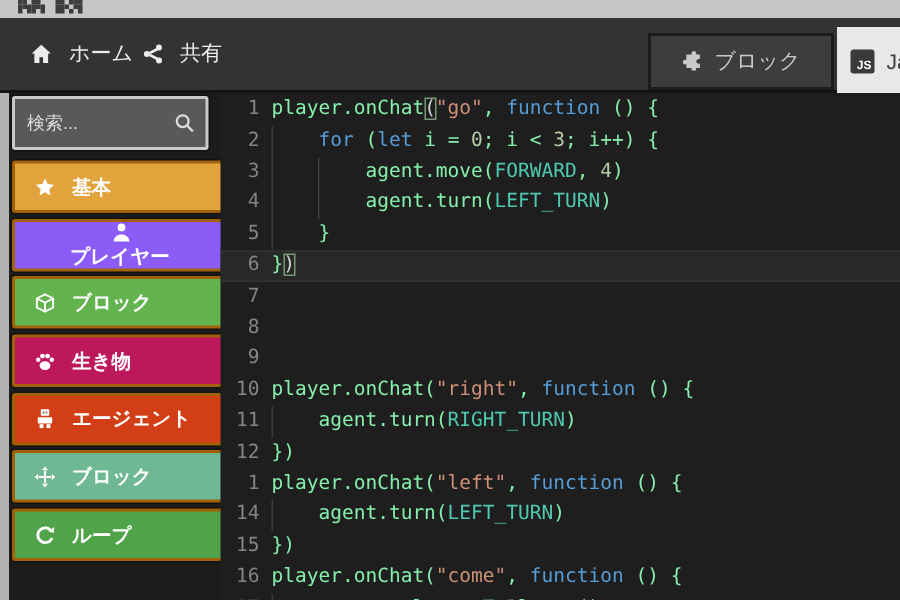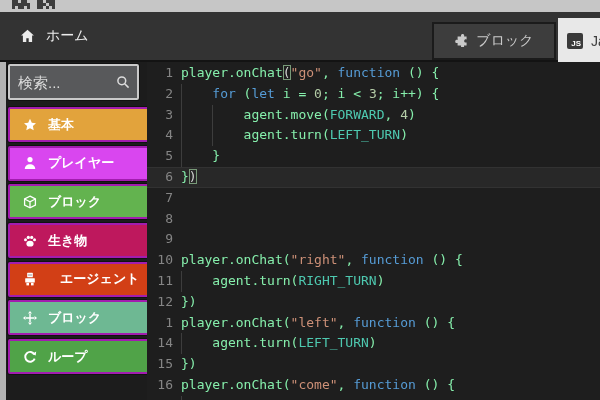--- a/index.html
+++ b/index.html
@@ -33,24 +33,24 @@
   
   #main { position:absolute; left:0; top:62px; width:600px; height:338px; display:flex; }
 
   
   #sidebar { position:relative; width:147px; height:100%; background:#1c1c1c; flex:none; }
   #side-strip { position:absolute; left:0; top:0; width:6px; height:100%; background:#b3b3b3; }
   #side-list { position:absolute; left:8px; top:2px; width:131px; }
   #search-box { position:relative; width:131px; height:36px; background:#58595b;
     border:2px solid #c9c9c9; border-radius:2px; box-shadow:0 0 0 1px #111; margin-bottom:7px; }
   #search-input { position:absolute; left:8px; top:0; width:95px; height:32px; background:transparent;
-    border:none; outline:none; color:#e4e4e4; font-size:15px; font-family:inherit; }
+    border:none; outline:none; color:#e4e4e4; font-size:12px; font-family:inherit; }
   #search-input::placeholder { color:#dcdcdc; opacity:1; }
   #search-icon { position:absolute; right:7px; top:9px; }
-  .cat-btn { position:relative; width:144px; height:35px; border:2px solid #a21caf; border-radius:2px;
+  .cat-btn { position:relative; width:144px; height:35px; border:2px solid #a16207; border-radius:2px;
     box-shadow:0 0 0 1px #111; margin-bottom:3.7px; display:flex; align-items:center;
     color:#ffffff; font-size:13px; font-weight:bold; cursor:pointer; }
   .cat-icon { width:14px; height:14px; margin:0 11px 0 13px; flex:none; }
   .cat-icon svg { display:block; }
 
   
   #editor { position:relative; flex:1; height:100%; background:#1e1e1e; overflow:hidden;
     font-family:"DejaVu Sans Mono","Liberation Mono",monospace; font-size:13px; color:#d4d4d4; }
   #lines { position:relative; padding-top:1px; z-index:2; }
   .line { display:flex; height:20.8px; line-height:20.8px; white-space:pre; }
@@ -104,20 +104,31 @@
 
   <div id="toolbar">
     <div class="tb-btn" id="home-btn">
       <span>
         <svg width="15" height="14" viewBox="0 0 14 14" fill="#ececec">
             <path d="M7 .8 0.6 6.6h1.8V13h3.4V9.2h2.4V13h3.4V6.6h1.8z"></path>
           </svg>
       </span>
       <span>ホーム</span>
     </div>
+    <div class="tb-btn" id="share-btn">
+      <span>
+        <svg width="14" height="14" viewBox="0 0 14 14" fill="#ececec">
+            <circle cx="11" cy="2.7" r="2"></circle>
+            <circle cx="2.9" cy="7" r="2"></circle>
+            <circle cx="11" cy="11.3" r="2"></circle>
+            <path d="M3.3 6.1 10.2 2.5l.9 1.6L4.2 7.7zM3.3 7.9l6.9 3.6.9-1.6-6.9-3.6z"></path>
+          </svg>
+      </span>
+      <span>共有</span>
+    </div>
 
     <div class="tab" id="tab-blocks">
       <span>
         <svg width="14" height="14" viewBox="0 0 14 14" fill="#c9c9c9">
             <path d="M8.6 1c.9 0 1.6.7 1.6 1.6l-.1.8h2.5v3l-.8-.1c-.9 0-1.6.7-1.6 1.6s.7 1.6 1.6 1.6l.8-.1v3H10l.1.8c0 .9-.7 1.6-1.6 1.6S7 14.1 7 13.2l.1-.8H3.6V9.9l-.8.1c-.9 0-1.6-.7-1.6-1.6s.7-1.6 1.6-1.6l.8.1V3.4h3.5L7 2.6C7 1.7 7.7 1 8.6 1z"></path>
           </svg>
       </span>
       <span>ブロック</span>
     </div>
     <div class="tab" id="tab-js">
@@ -142,21 +153,21 @@
         </div>
 
       <div class="cat-btn" style="background: rgb(226, 163, 60);">
             <span class="cat-icon">
               <svg width="14" height="14" viewBox="0 0 14 14">
                 <path fill="#fff" d="M7 .8l1.8 3.9 4.2.5-3.1 2.9.8 4.2L7 10.2 3.3 12.3l.8-4.2L1 5.2l4.2-.5z"></path>
               </svg>
             </span>
             <span>基本</span>
           </div>
-          <div class="cat-btn" style="background: #d946ef;">
+          <div class="cat-btn" style="background: #8b5cf6; flex-direction: column;">
             <span class="cat-icon">
               <svg width="14" height="14" viewBox="0 0 14 14">
                 <g fill="#fff">
                   <circle cx="7" cy="3.6" r="2.6"></circle>
                   <path d="M1.8 13c0-2.9 2.3-4.7 5.2-4.7s5.2 1.8 5.2 4.7z"></path>
                 </g>
               </svg>
             </span>
             <span>プレイヤー</span>
           </div>
@@ -178,21 +189,21 @@
                   <circle cx="2.5" cy="5.8" r="1.5"></circle>
                   <circle cx="5.3" cy="3.4" r="1.6"></circle>
                   <circle cx="8.7" cy="3.4" r="1.6"></circle>
                   <circle cx="11.5" cy="5.8" r="1.5"></circle>
                   <ellipse cx="7" cy="9.7" rx="3.6" ry="2.9"></ellipse>
                 </g>
               </svg>
             </span>
             <span>生き物</span>
           </div>
-          <div class="cat-btn" style="background: rgb(210, 63, 22); gap: 12px;">
+          <div class="cat-btn" style="background: rgb(210, 63, 22);">
             <span class="cat-icon">
               <svg width="14" height="14" viewBox="0 0 14 14">
                 <g fill="#fff">
                   <rect x="4.2" y="0.8" width="5.6" height="4.4" rx=".5"></rect>
                   <rect x="2.2" y="6.2" width="9.6" height="4.2" rx=".5"></rect>
                   <rect x="3.4" y="10.8" width="2.6" height="2.6"></rect>
                   <rect x="8" y="10.8" width="2.6" height="2.6"></rect>
                 </g>
                 <g fill="rgba(0,0,0,.5)">
                   <rect x="5.4" y="2.3" width="1.2" height="1.4"></rect>

